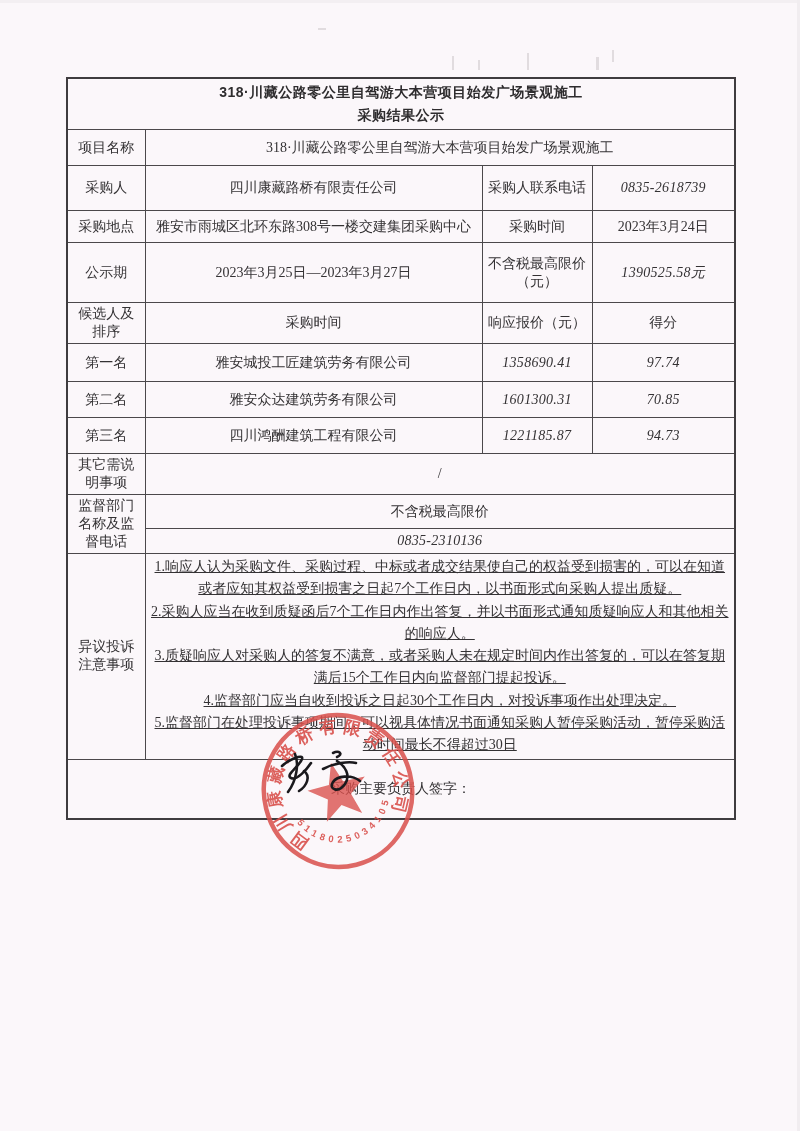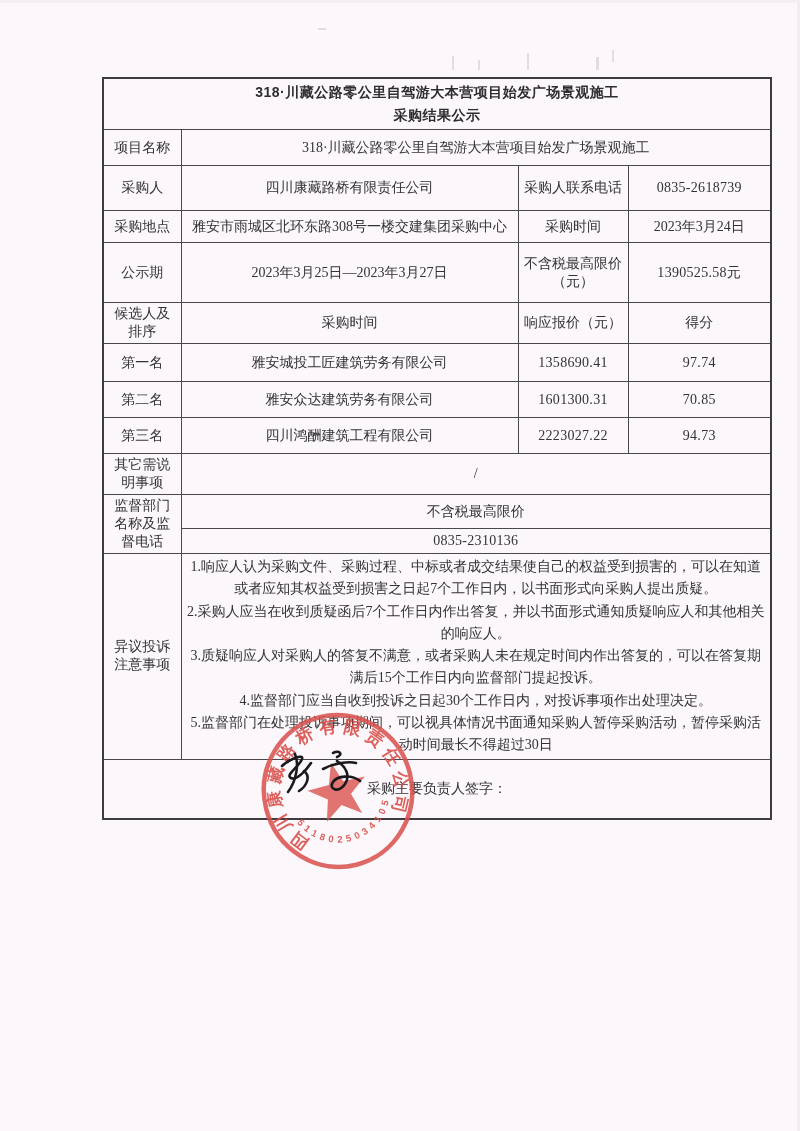--- a/index.html
+++ b/index.html
@@ -15,21 +15,20 @@
   .edge-top    { position:absolute; left:0; top:0; width:800px; height:3px; background:#f3eff2; }
   .edge-right  { position:absolute; right:0; top:0; width:3px; height:1131px; background:#f1edf0; }
   .artifact { position:absolute; background:#b9b2b6; opacity:.38; filter:blur(.6px); }
 
   table.doc {
     position: absolute; left: 66px; top: 77px;
     width: 668px;
     border-collapse: collapse;
     table-layout: fixed;
     border: 2.5px solid #3f3c3f;
-    margin-left: 36px;
   }
   table.doc td {
     border: 1.5px solid #4b484b;
     text-align: center;
     vertical-align: middle;
     font-size: 14px;
     padding: 2px 4px;
     overflow: hidden;
     word-break: break-all;
   }
@@ -42,27 +41,28 @@
     color: #2e2c2e;
   }
   .preline { white-space: pre-line; }
   .notice-cell {
     text-align: left;
     vertical-align: top;
     padding: 7px 8px 0 7px;
     font-size: 14px;
     line-height: 22.3px;
     white-space: pre-line;
+    text-decoration: underline;
   }
   .sign-cell {
     text-align: left;
     padding-left: 12px;
     font-size: 15px;
   }
-  .num { letter-spacing: .3px; }
+  .num { letter-spacing: .3px; font-style: italic; }
 
   .seal {
     position: absolute; left: 258px; top: 710px;
     width: 160px; height: 162px;
     transform: rotate(-14deg);
     opacity: .9;
     pointer-events: none;
   }
   .signature {
     position: absolute; left: 276px; top: 740px;
@@ -144,21 +144,21 @@
   <tr style="height:36px">
     <td>第二名</td>
     <td>雅安众达建筑劳务有限公司</td>
     <td class="num">1601300.31</td>
     <td class="num">70.85</td>
   </tr>
 
   <tr style="height:36px">
     <td>第三名</td>
     <td>四川鸿酬建筑工程有限公司</td>
-    <td class="num">2223027.22</td>
+    <td class="num">1221185.87</td>
     <td class="num">94.73</td>
   </tr>
 
   <tr style="height:38px">
     <td class="preline">其它需说
 明事项</td>
     <td colspan="3">/</td>
   </tr>
 
   <tr style="height:32px">

